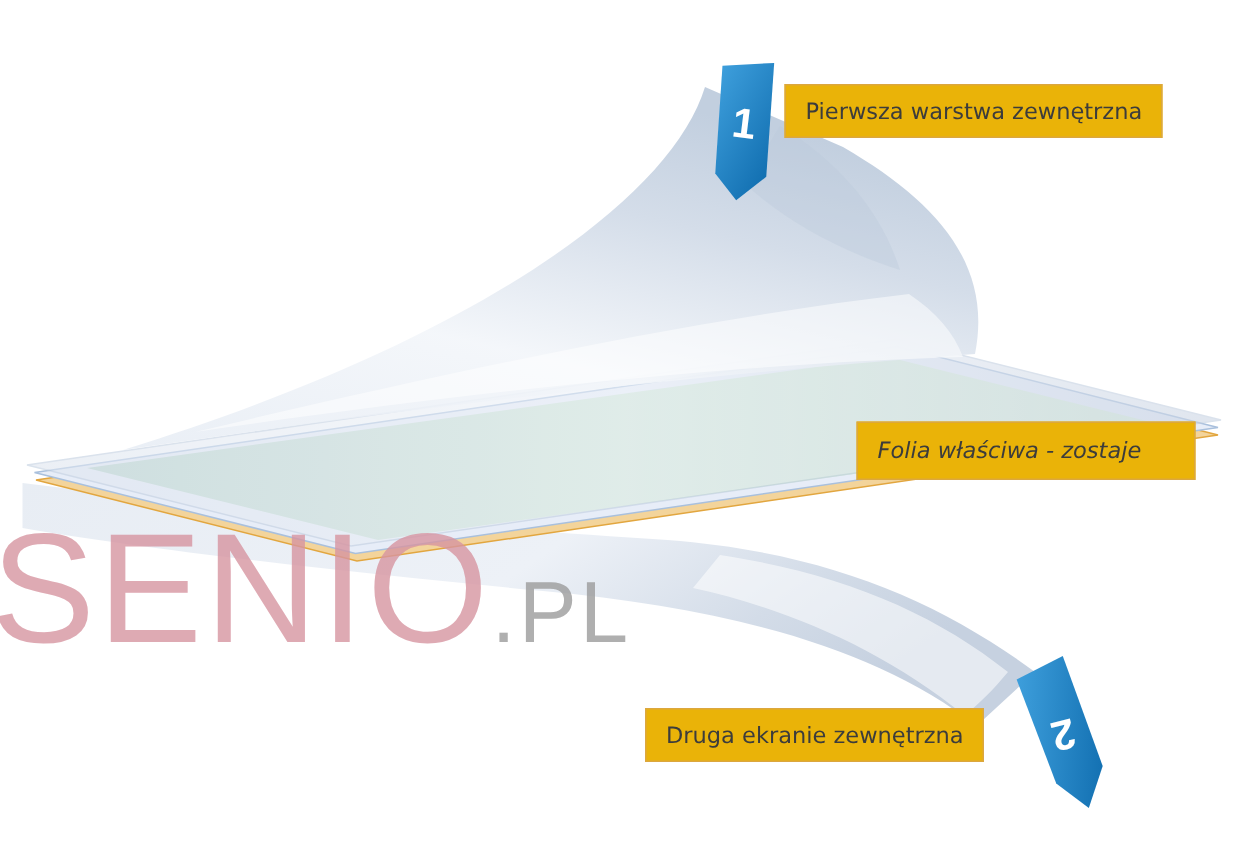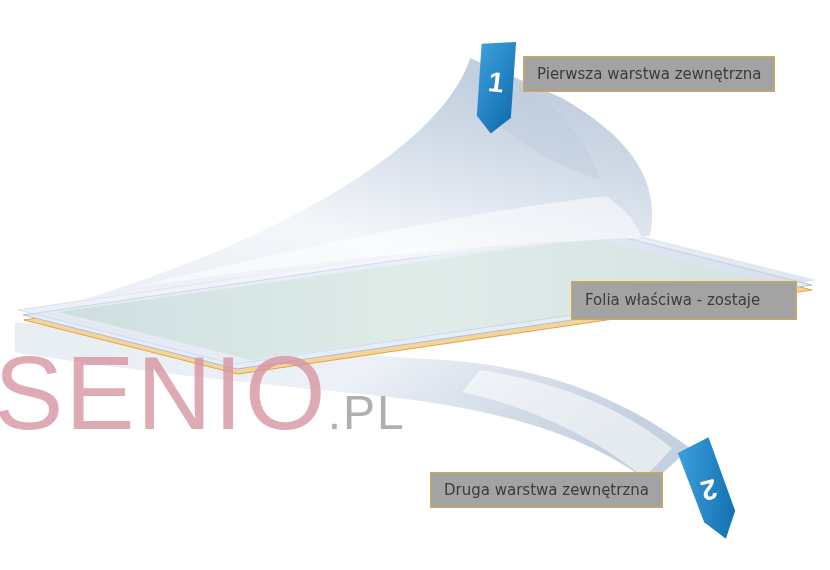--- a/index.html
+++ b/index.html
@@ -21,44 +21,44 @@
     letter-spacing:2px;
     pointer-events:none;
   }
   .watermark .brand{
     font-size:104px;
     font-weight:400;
     color:var(--brand_color,#d795a1);
     font-family:"Liberation Sans",sans-serif;
   }
   .watermark .suffix{
-    font-size:48px;
+    font-size:58px;
     font-weight:400;
     color:var(--suffix_color,#9c9c9c);
     font-family:"Liberation Sans",sans-serif;
   }
 
   
   .label{
     position:absolute;
-    background:#a3a3a3;
+    background:#eab308;
     border:1px solid var(--label_border,#dca73e);
     color:var(--label_text,#3c3c3c);
     font-size:15px;
     line-height:1.35;
     padding:7px 13px;
     white-space:nowrap;
   }
   .label-film{
     white-space:normal;
     width:198px;
     line-height:1.5;
   }
   .label-1{left:523px;top:56px;}
-  .label-film{left:571px;top:281px;}
+  .label-film{left:571px;top:281px;font-style:italic;}
   .label-2{left:430px;top:472px;}
 
   .tab-number{
     font-family:"Liberation Sans",sans-serif;
     font-weight:bold;
     font-size:28px;
     fill:#ffffff;
   }
 </style>
 </head>
@@ -148,16 +148,16 @@
 
   <div class="label label-1">
     <span>Pierwsza warstwa zewnętrzna</span>
   </div>
 
   <div class="label label-film">
     <span>Folia właściwa - zostaje</span><br>
   </div>
 
   <div class="label label-2">
-    <span>Druga warstwa zewnętrzna</span>
+    <span>Druga ekranie zewnętrzna</span>
   </div>
 
 </div>
 
 </body></html>

